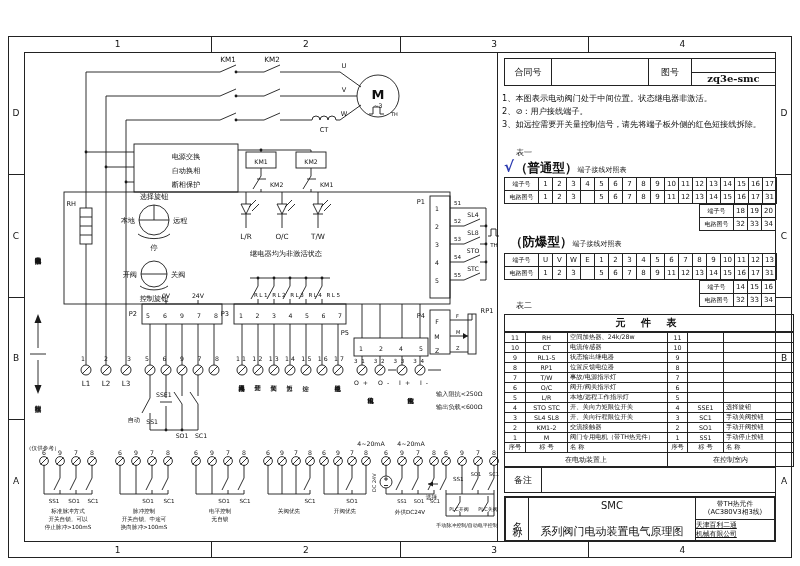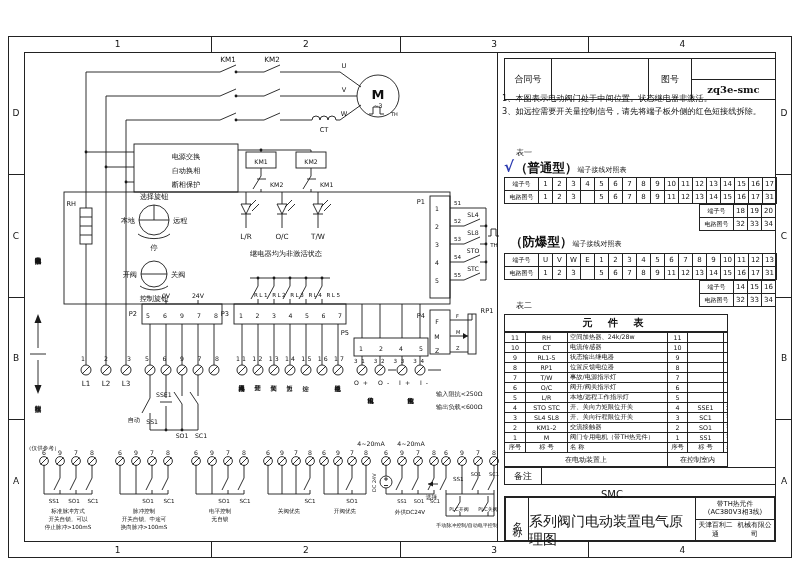--- a/index.html
+++ b/index.html
@@ -11,21 +11,21 @@
   .zone-top{left:24px;top:36px;width:752px;height:16px;display:flex;}
   .zone-bottom{left:24px;top:542px;width:752px;height:16px;display:flex;}
   .zone-cell{flex:1;border-right:1px solid #222;display:flex;align-items:center;justify-content:center;font-size:9px;}
   .zone-cell:last-child{border-right:none;}
   .zone-left{left:8px;top:52px;width:16px;height:490px;display:flex;flex-direction:column;}
   .zone-right{left:776px;top:52px;width:16px;height:490px;display:flex;flex-direction:column;}
   .zone-vcell{flex:1;border-bottom:1px solid #222;display:flex;align-items:center;justify-content:center;font-size:9px;}
   .zone-vcell:last-child{border-bottom:none;}
   .vdiv{left:497px;top:52px;width:0;height:490px;border-left:1px solid #222;}
   
-  .tstrip{left:504px;top:58px;width:272px;height:42px;border:1.6px solid #222;display:flex;font-size:9px;}
+  .tstrip{left:504px;top:58px;width:272px;height:28px;border:1.6px solid #222;display:flex;font-size:9px;}
   .tstrip .c1{flex:0 0 46px;border-right:1px solid #222;display:flex;align-items:center;justify-content:center;}
   .tstrip .c2{flex:0 0 96px;border-right:1px solid #222;}
   .tstrip .c3{flex:0 0 42px;border-right:1px solid #222;display:flex;align-items:center;justify-content:center;}
   .tstrip .c4{flex:1;display:flex;flex-direction:column;}
   .tstrip .c4 .r1{flex:1;border-bottom:1px solid #222;}
   .tstrip .c4 .r2{flex:1;display:flex;align-items:center;justify-content:center;font-family:"DejaVu Serif",serif;font-weight:bold;font-size:10px;}
   
   .notes{left:502px;top:92px;width:276px;font-size:8.2px;line-height:13px;}
   .notes .nt{margin-bottom:0px;}
   .t1cap{left:516px;top:147px;font-size:8px;}
@@ -38,47 +38,47 @@
   .g-row{display:flex;}
   .g-cell{box-sizing:border-box;border-left:1px solid #222;border-top:1px solid #222;display:flex;align-items:center;justify-content:center;overflow:hidden;white-space:nowrap;}
   .tmap .g-cell{flex:0 0 14px;height:13px;font-size:7px;}
   .tmap .g-cell:first-child{flex:0 0 34px;font-size:6px;}
   .tmap1{left:504px;top:177px;}
   .tmap1ext{left:699px;top:204px;}
   .tmap2{left:504px;top:253px;}
   .tmap2ext{left:699px;top:280px;}
   .t2cap{left:516px;top:300px;font-size:8px;}
   
-  .comp{left:504px;top:314px;width:224px;border:1.4px solid #222;}
+  .comp{left:504px;top:314px;width:290px;border:1.4px solid #222;}
   .comp-title{height:16px;display:flex;align-items:center;justify-content:center;font-size:10px;font-weight:bold;letter-spacing:6px;}
   .compg{border-top:1px solid #222;}
   .compg .g-cell{height:10px;font-size:6.3px;}
   .compg .g-row .g-cell:first-child{border-left:none;}
   .compg .g-cell:nth-child(1){flex:0 0 20px;}
   .compg .g-cell:nth-child(2){flex:0 0 42px;}
   .compg .g-cell:nth-child(3){flex:0 0 100px;justify-content:flex-start;padding-left:2px;}
   .compg .g-cell:nth-child(4){flex:0 0 20px;}
   .compg .g-cell:nth-child(5){flex:0 0 36px;}
   .compg .g-cell:nth-child(6){flex:1;justify-content:flex-start;padding-left:2px;}
   .comp-foot{display:flex;border-top:1px solid #222;height:13px;font-size:7px;}
   .comp-foot .fl{flex:0 0 162px;border-right:1px solid #222;display:flex;align-items:center;justify-content:center;}
   .comp-foot .fr{flex:1;display:flex;align-items:center;justify-content:center;}
   
-  .remark{left:504px;top:467px;width:272px;height:18px;border:1.4px solid #222;display:flex;}
+  .remark{left:504px;top:467px;width:272px;height:26px;border:1.4px solid #222;display:flex;}
   .remark .rl{flex:0 0 36px;border-right:1px solid #222;display:flex;align-items:center;justify-content:center;font-size:9px;}
   .remark .rv{flex:1;display:flex;align-items:center;justify-content:center;font-size:11px;letter-spacing:3px;}
   
   .nameblock{left:504px;top:496px;width:272px;height:46px;border:2px solid #222;display:flex;}
   .nameblock .nl{flex:0 0 22px;border-right:1px solid #222;display:flex;align-items:center;justify-content:center;font-size:10px;writing-mode:vertical-rl;letter-spacing:6px;}
   .nameblock .nm{flex:0 0 166px;border-right:1px solid #222;display:flex;flex-direction:column;align-items:center;justify-content:center;gap:13px;}
   .nameblock .nm .l1{font-size:10px;}
-  .nameblock .nm .l2{font-size:14px;}
+  .nameblock .nm .l2{font-size:11px;}
   .nameblock .nr{flex:1;display:flex;flex-direction:column;font-size:6.8px;text-align:center;}
   .nameblock .nr .nr1{flex:1;border-bottom:1px solid #222;display:flex;flex-direction:column;align-items:center;justify-content:center;line-height:8.5px;}
-  .nameblock .nr .nr2{flex:1;display:flex;flex-direction:row;align-items:center;justify-content:center;line-height:8.5px;}
+  .nameblock .nr .nr2{flex:1;display:flex;flex-direction:column;align-items:flex-start;justify-content:center;line-height:8.5px;text-decoration:underline;}
   
   svg .ln{fill:none;stroke:#1a1a1a;stroke-width:0.9;}
   svg text{font-family:"DejaVu Sans",sans-serif;fill:#111;}
   .m{text-anchor:middle;}.e{text-anchor:end;}
   .t5{font-size:5px;}.t55{font-size:5.6px;}.t6{font-size:6.2px;}.t65{font-size:6.6px;}.t7{font-size:7.2px;}
   .t13{font-size:13px;font-weight:bold;}
   .vt{writing-mode:vertical-rl;}
   .dot{fill:#1a1a1a;stroke:none;}
 </style>
 </head>
@@ -116,20 +116,21 @@
   <div class="c1">合同号</div>
   <div class="c2"></div>
   <div class="c3">图号</div>
   <div class="c4">
     <div class="r1"></div>
     <div class="r2">zq3e-smc</div>
   </div>
 </div>
 <div class="abs notes">
   <div class="nt">1、本图表示电动阀门处于中间位置。状态继电器非激活。</div>
+  <div class="nt">2、⊘：用户接线端子。</div>
   <div class="nt">3、如远控需要开关量控制信号，请先将端子板外侧的红色短接线拆除。</div>
 </div>
 <div class="abs t1cap">表一</div>
 <div class="abs thead" style="left:504px;top:158px;">
   <span class="chk">√</span>
   <span class="typ">（普通型）</span>
   <span class="sub">端子接线对照表</span>
 </div>
 <div class="abs grid tmap tmap1">
     <div class="g-row">

